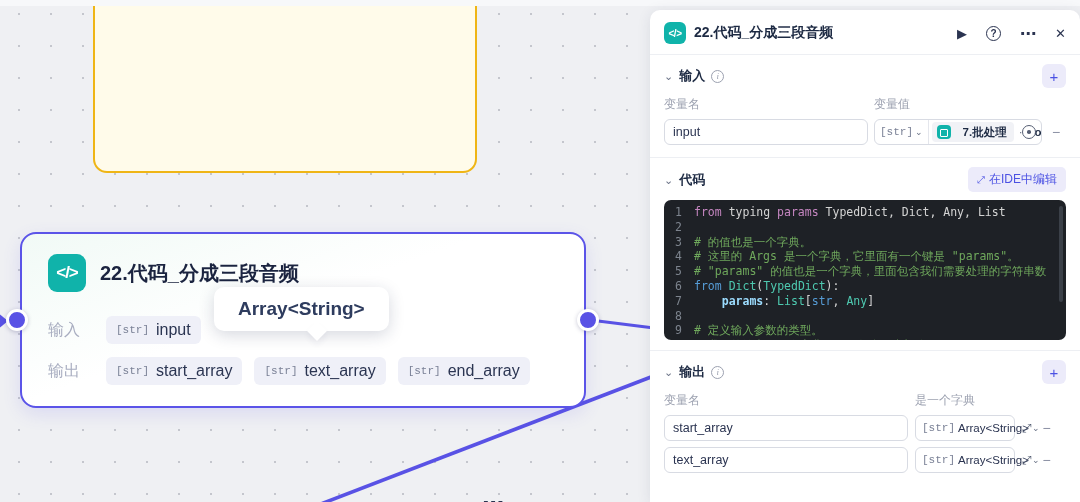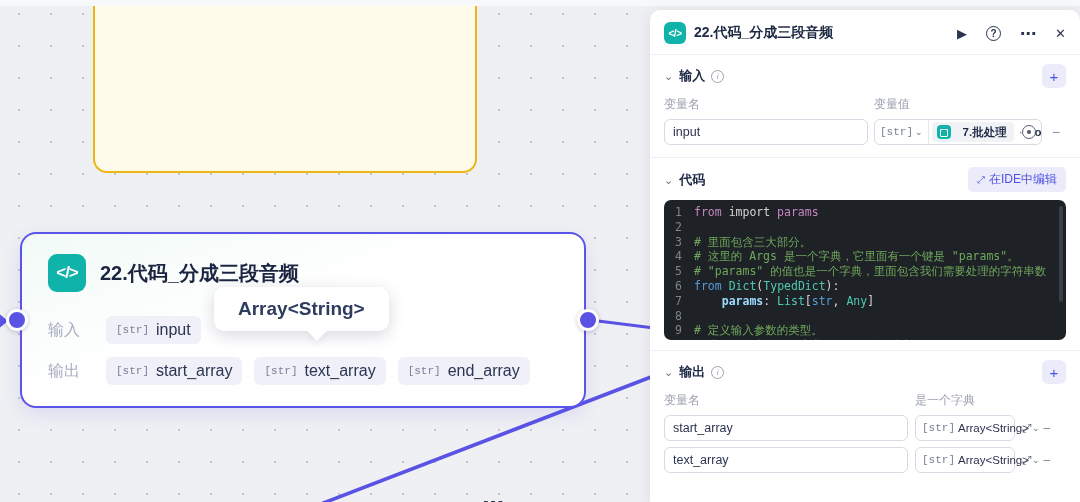--- a/index.html
+++ b/index.html
@@ -192,23 +192,23 @@
       <span class="chev">⌄</span>
       <span class="sec-title">代码</span>
       <span class="sec-spacer"></span>
       <span class="ide-btn">
         <span class="ide-ic">⤢</span>
         <span>在IDE中编辑</span>
       </span>
     </div>
     <div class="editor">
       <div>
-          <div class="cl"><span class="gut">1</span><span class="tk-k">from</span><span class="tk-p"> import </span><span class="tk-k">params</span></div>
+          <div class="cl"><span class="gut">1</span><span class="tk-k">from</span><span class="tk-p"> typing </span><span class="tk-k">params</span><span class="tk-p"> TypedDict, Dict, Any, List</span></div>
           <div class="cl"><span class="gut">2</span></div>
-          <div class="cl"><span class="gut">3</span><span class="tk-c"># 里面包含三大部分。</span></div>
+          <div class="cl"><span class="gut">3</span><span class="tk-c"># 的值也是一个字典。</span></div>
           <div class="cl"><span class="gut">4</span><span class="tk-c"># 这里的 Args 是一个字典，它里面有一个键是 "params"。</span></div>
           <div class="cl"><span class="gut">5</span><span class="tk-c"># "params" 的值也是一个字典，里面包含我们需要处理的字符串数</span></div>
           <div class="cl"><span class="gut">6</span><span class="tk-b">from</span><span class="tk-p"> </span><span class="tk-t">Dict</span><span class="tk-p">(</span><span class="tk-t">TypedDict</span><span class="tk-p">):</span></div>
           <div class="cl"><span class="gut">7</span><span class="tk-p">    </span><span class="tk-v">params</span><span class="tk-p">: </span><span class="tk-t">List</span><span class="tk-p">[</span><span class="tk-b">str</span><span class="tk-p">, </span><span class="tk-t">Any</span><span class="tk-p">]</span></div>
           <div class="cl"><span class="gut">8</span></div>
           <div class="cl"><span class="gut">9</span><span class="tk-c"># 定义输入参数的类型。</span></div>
           <div class="cl"><span class="gut">10</span><span class="tk-c"># 我们的输出是一个字典，里面包含三大部分。</span></div>
         </div>
       <div class="scrollbar"></div>
     </div>

